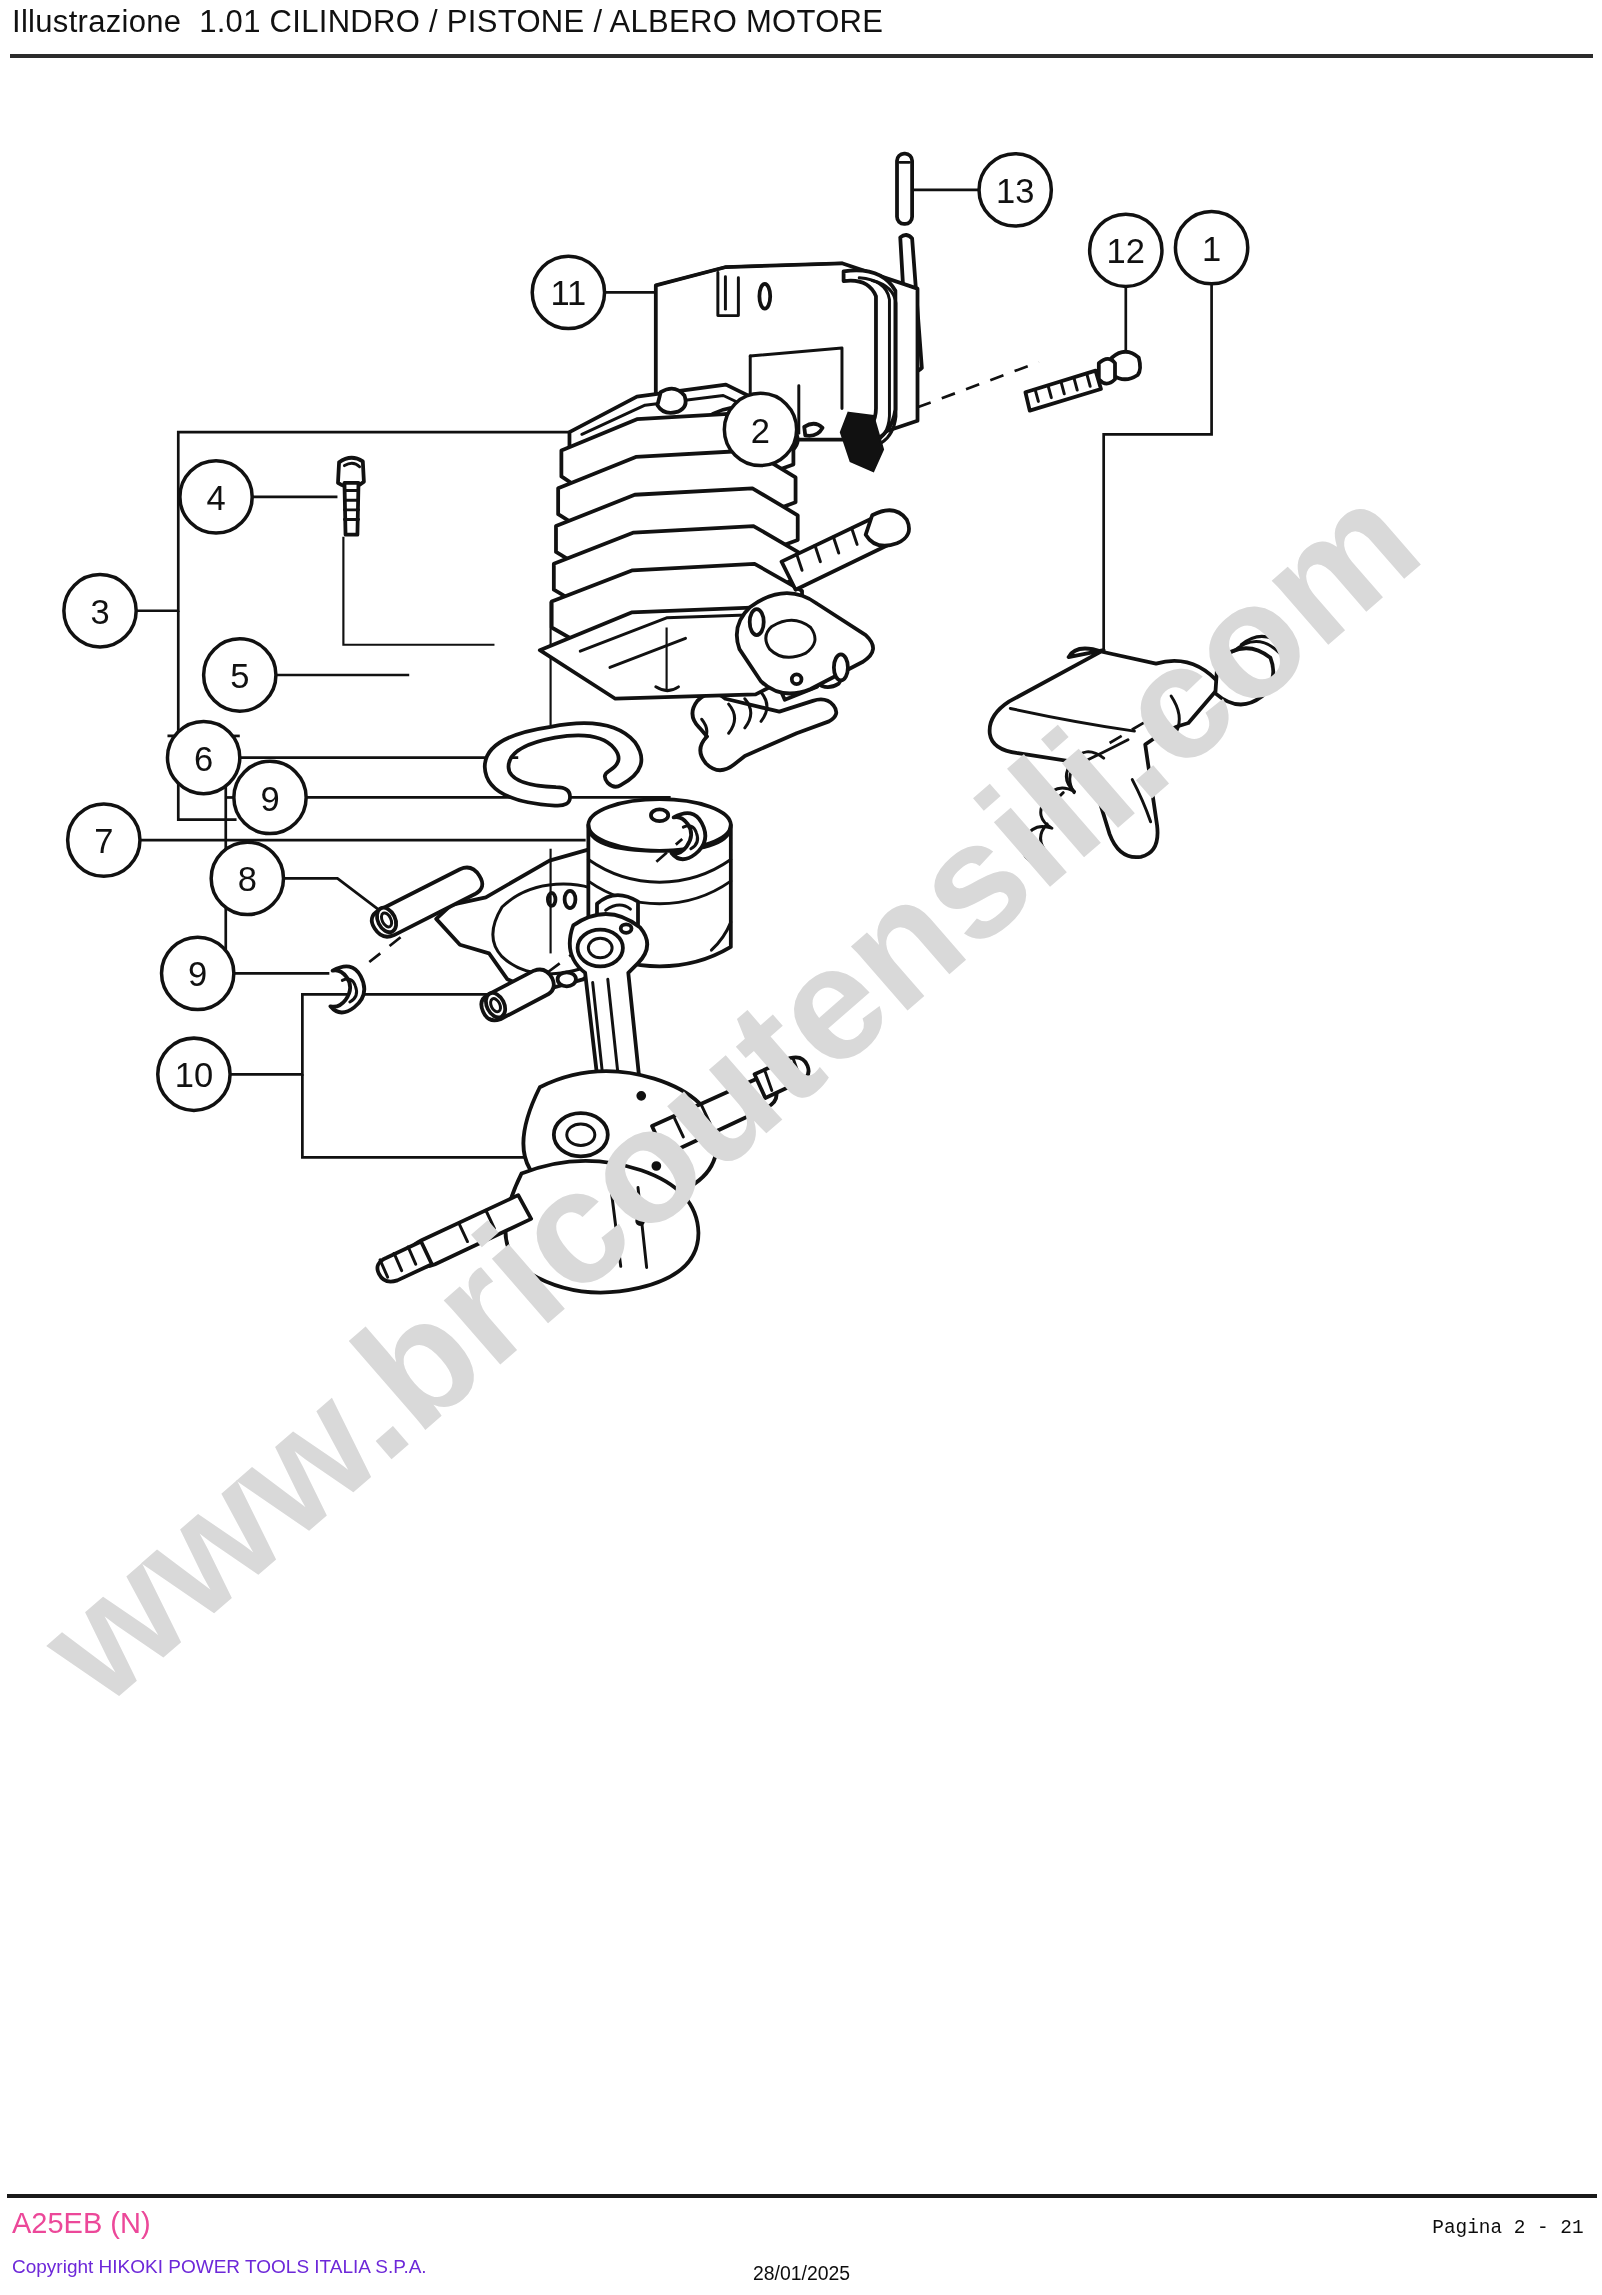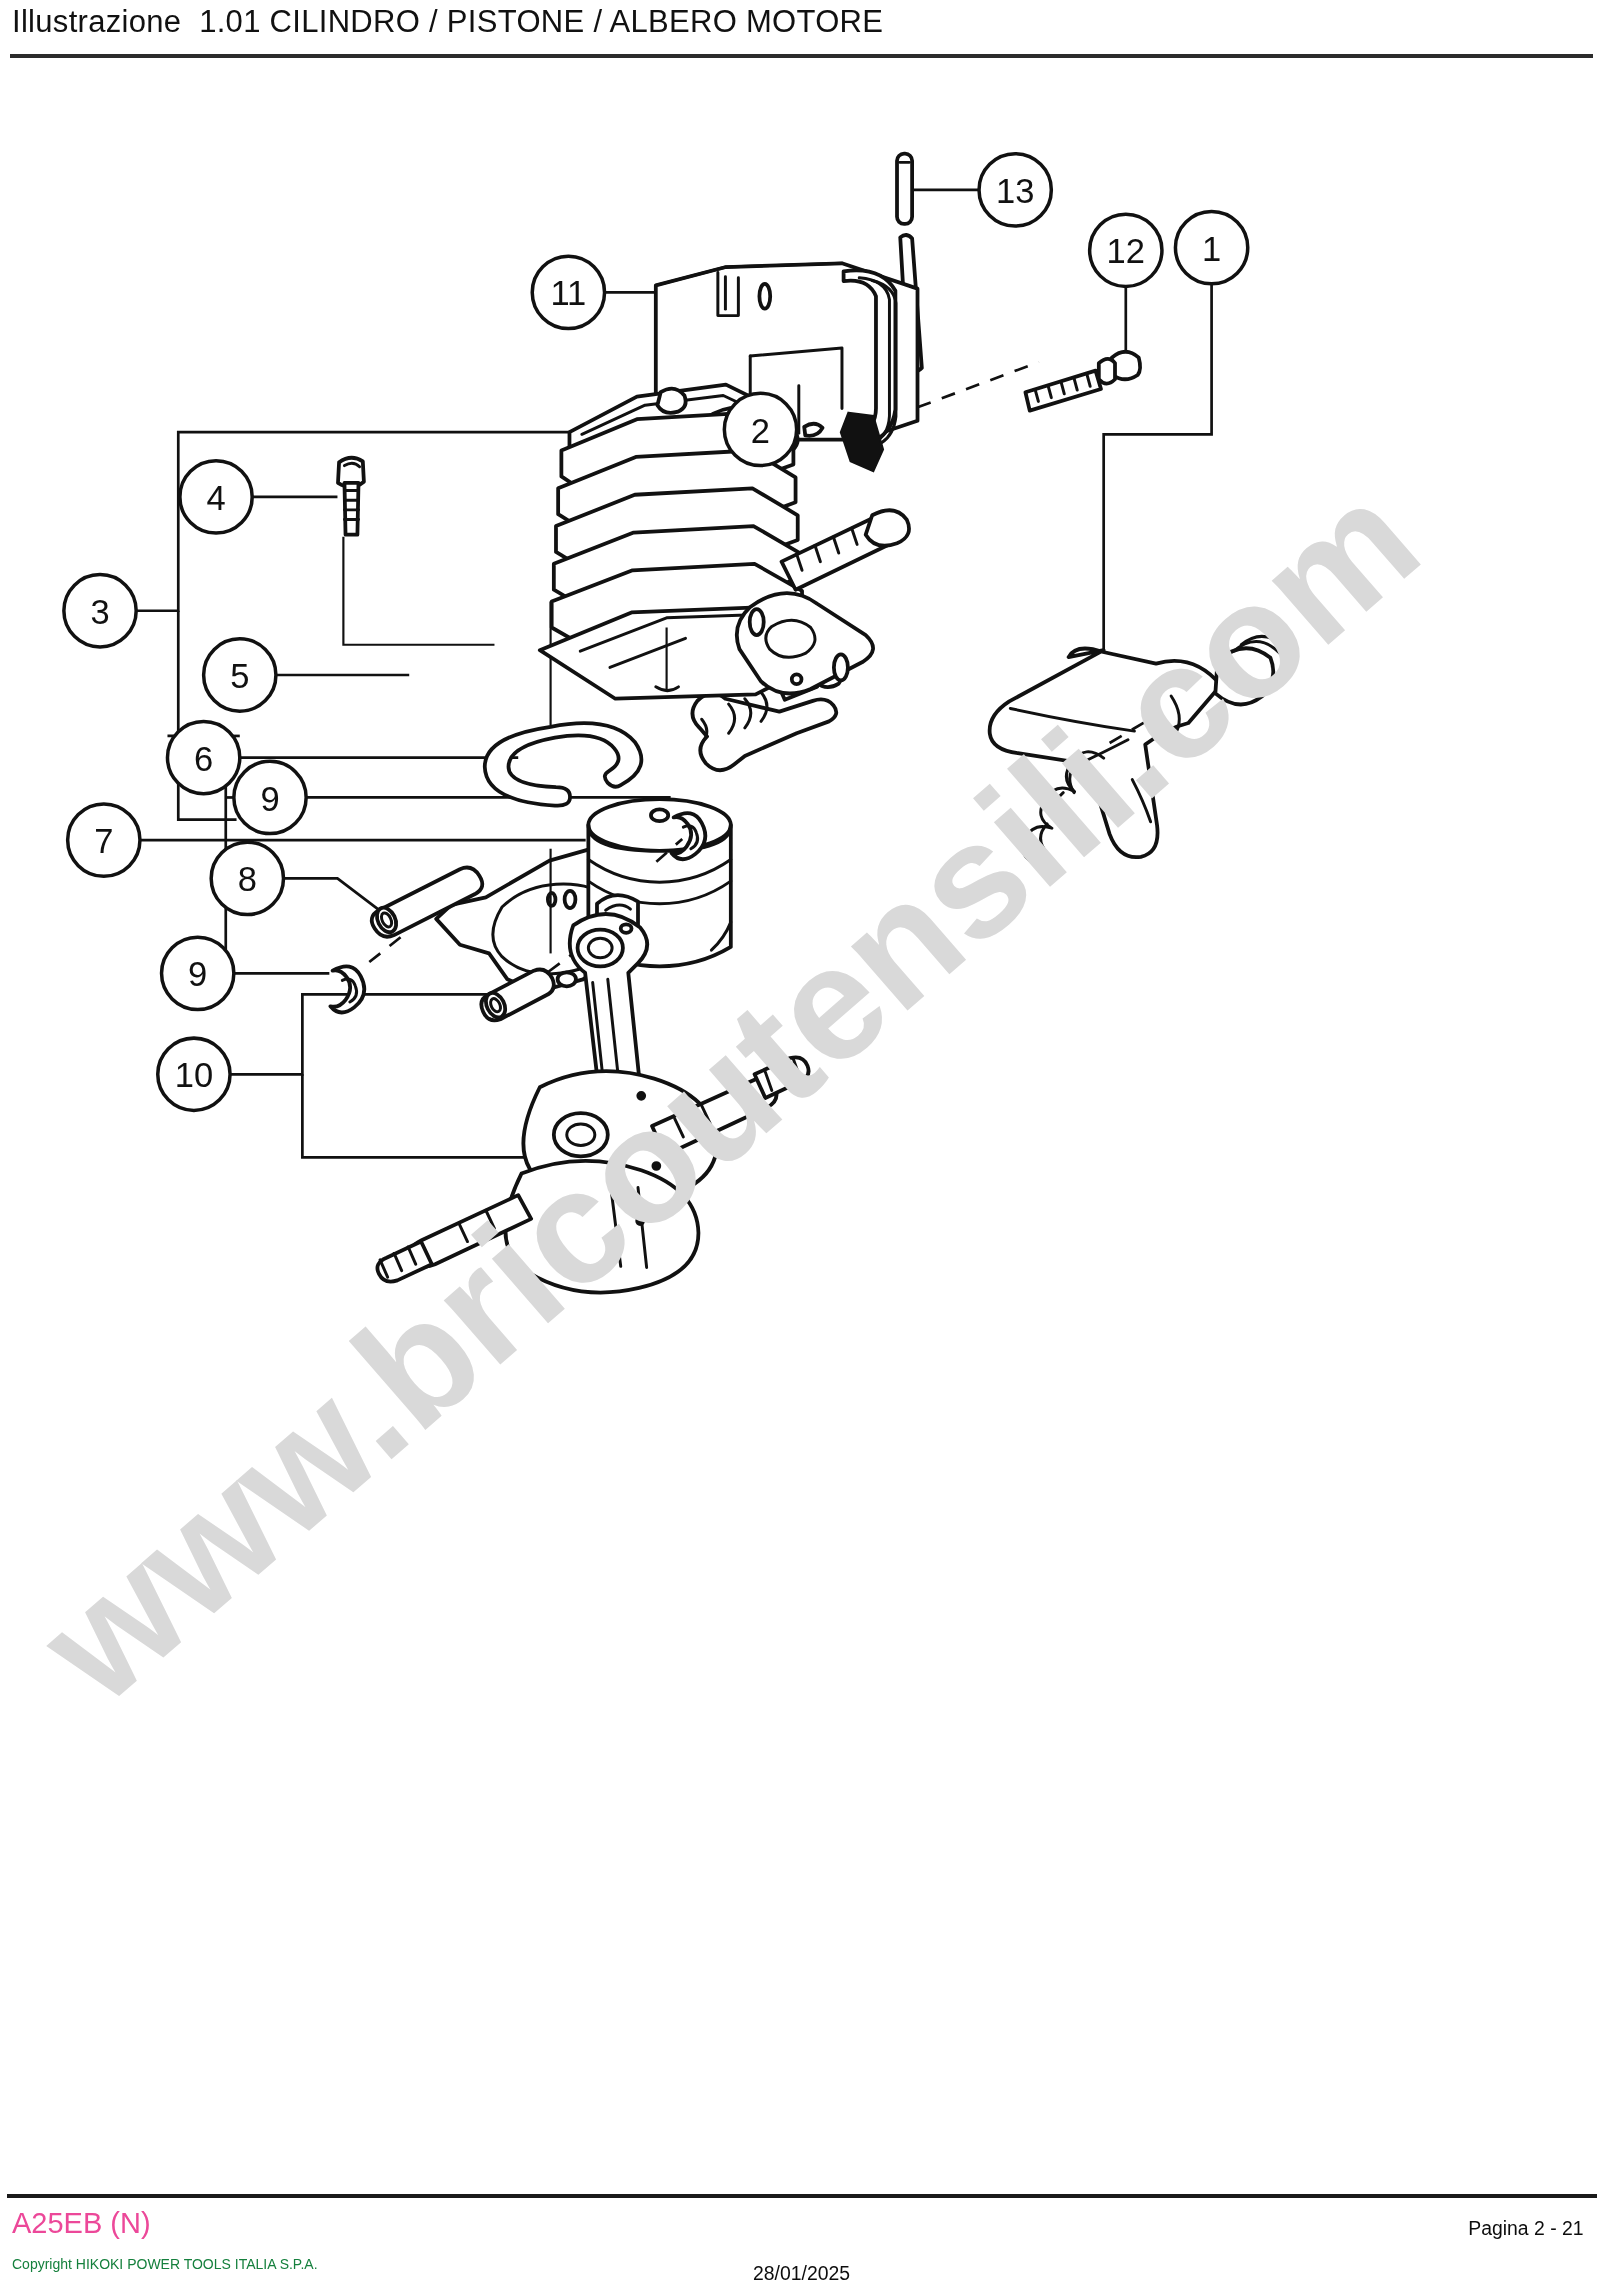--- a/index.html
+++ b/index.html
@@ -73,27 +73,28 @@
     white-space: pre;
     margin-top: 45px;
   }
   #footer-page {
     position: absolute;
     right: 19.4px;
     top: 2217px;
     font-size: 19.4px;
     color: #0d0d0d;
     white-space: pre;
+    font-family: Liberation Mono, monospace;
   }
   #footer-copyright {
     position: absolute;
     left: 12px;
     top: 2256px;
-    font-size: 14px;
-    color: #15803d;
+    font-size: 19px;
+    color: #6d28d9;
     white-space: pre;
   }
 
   
   #diagram {
     position: absolute;
     left: 0;
     top: 62px;
     width: 1603px;
     height: 2126px;

